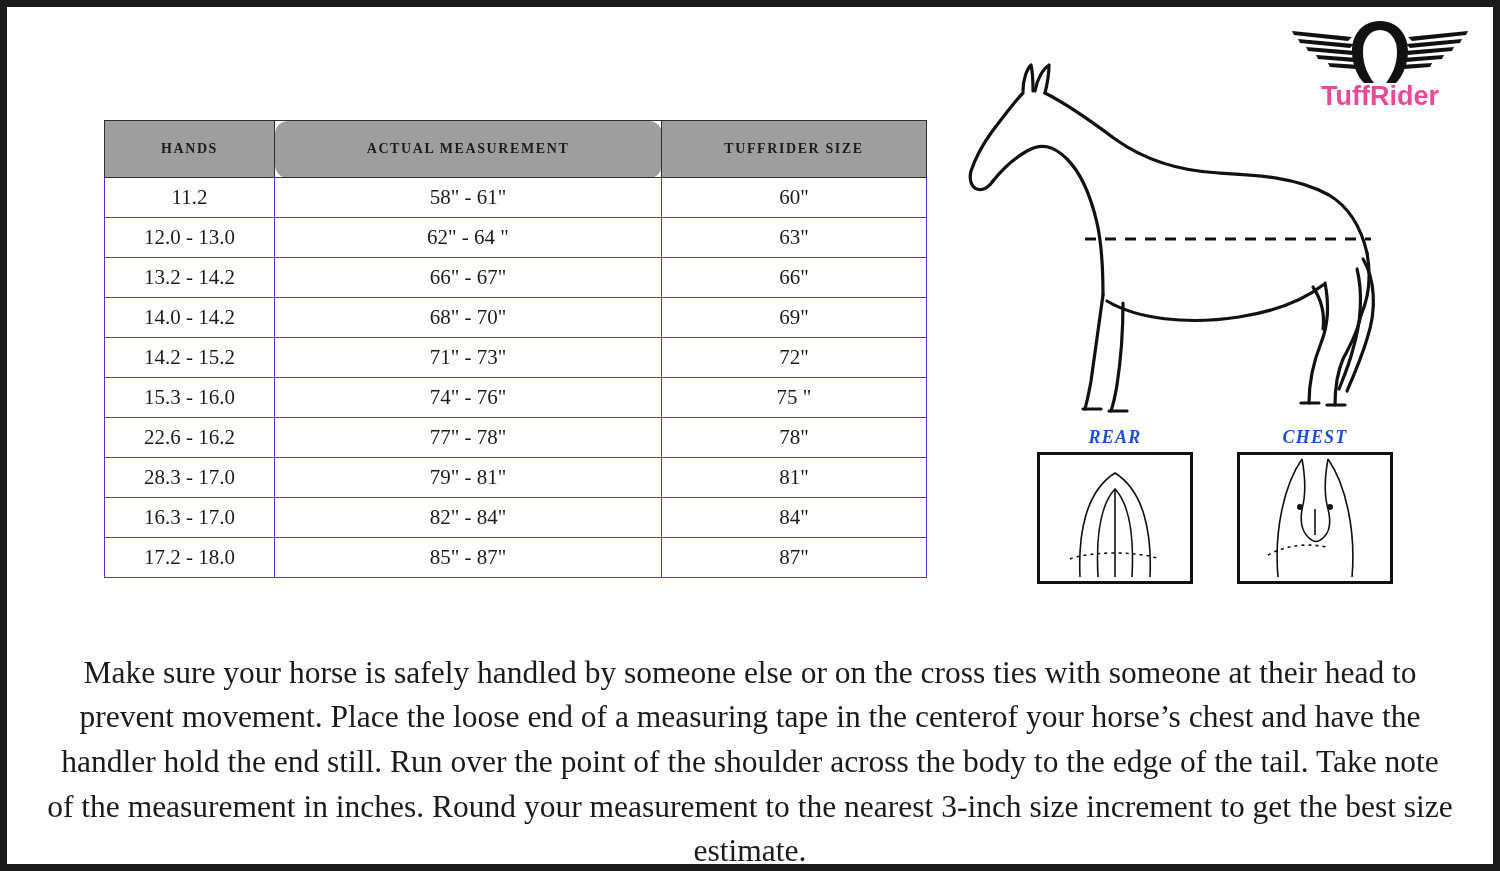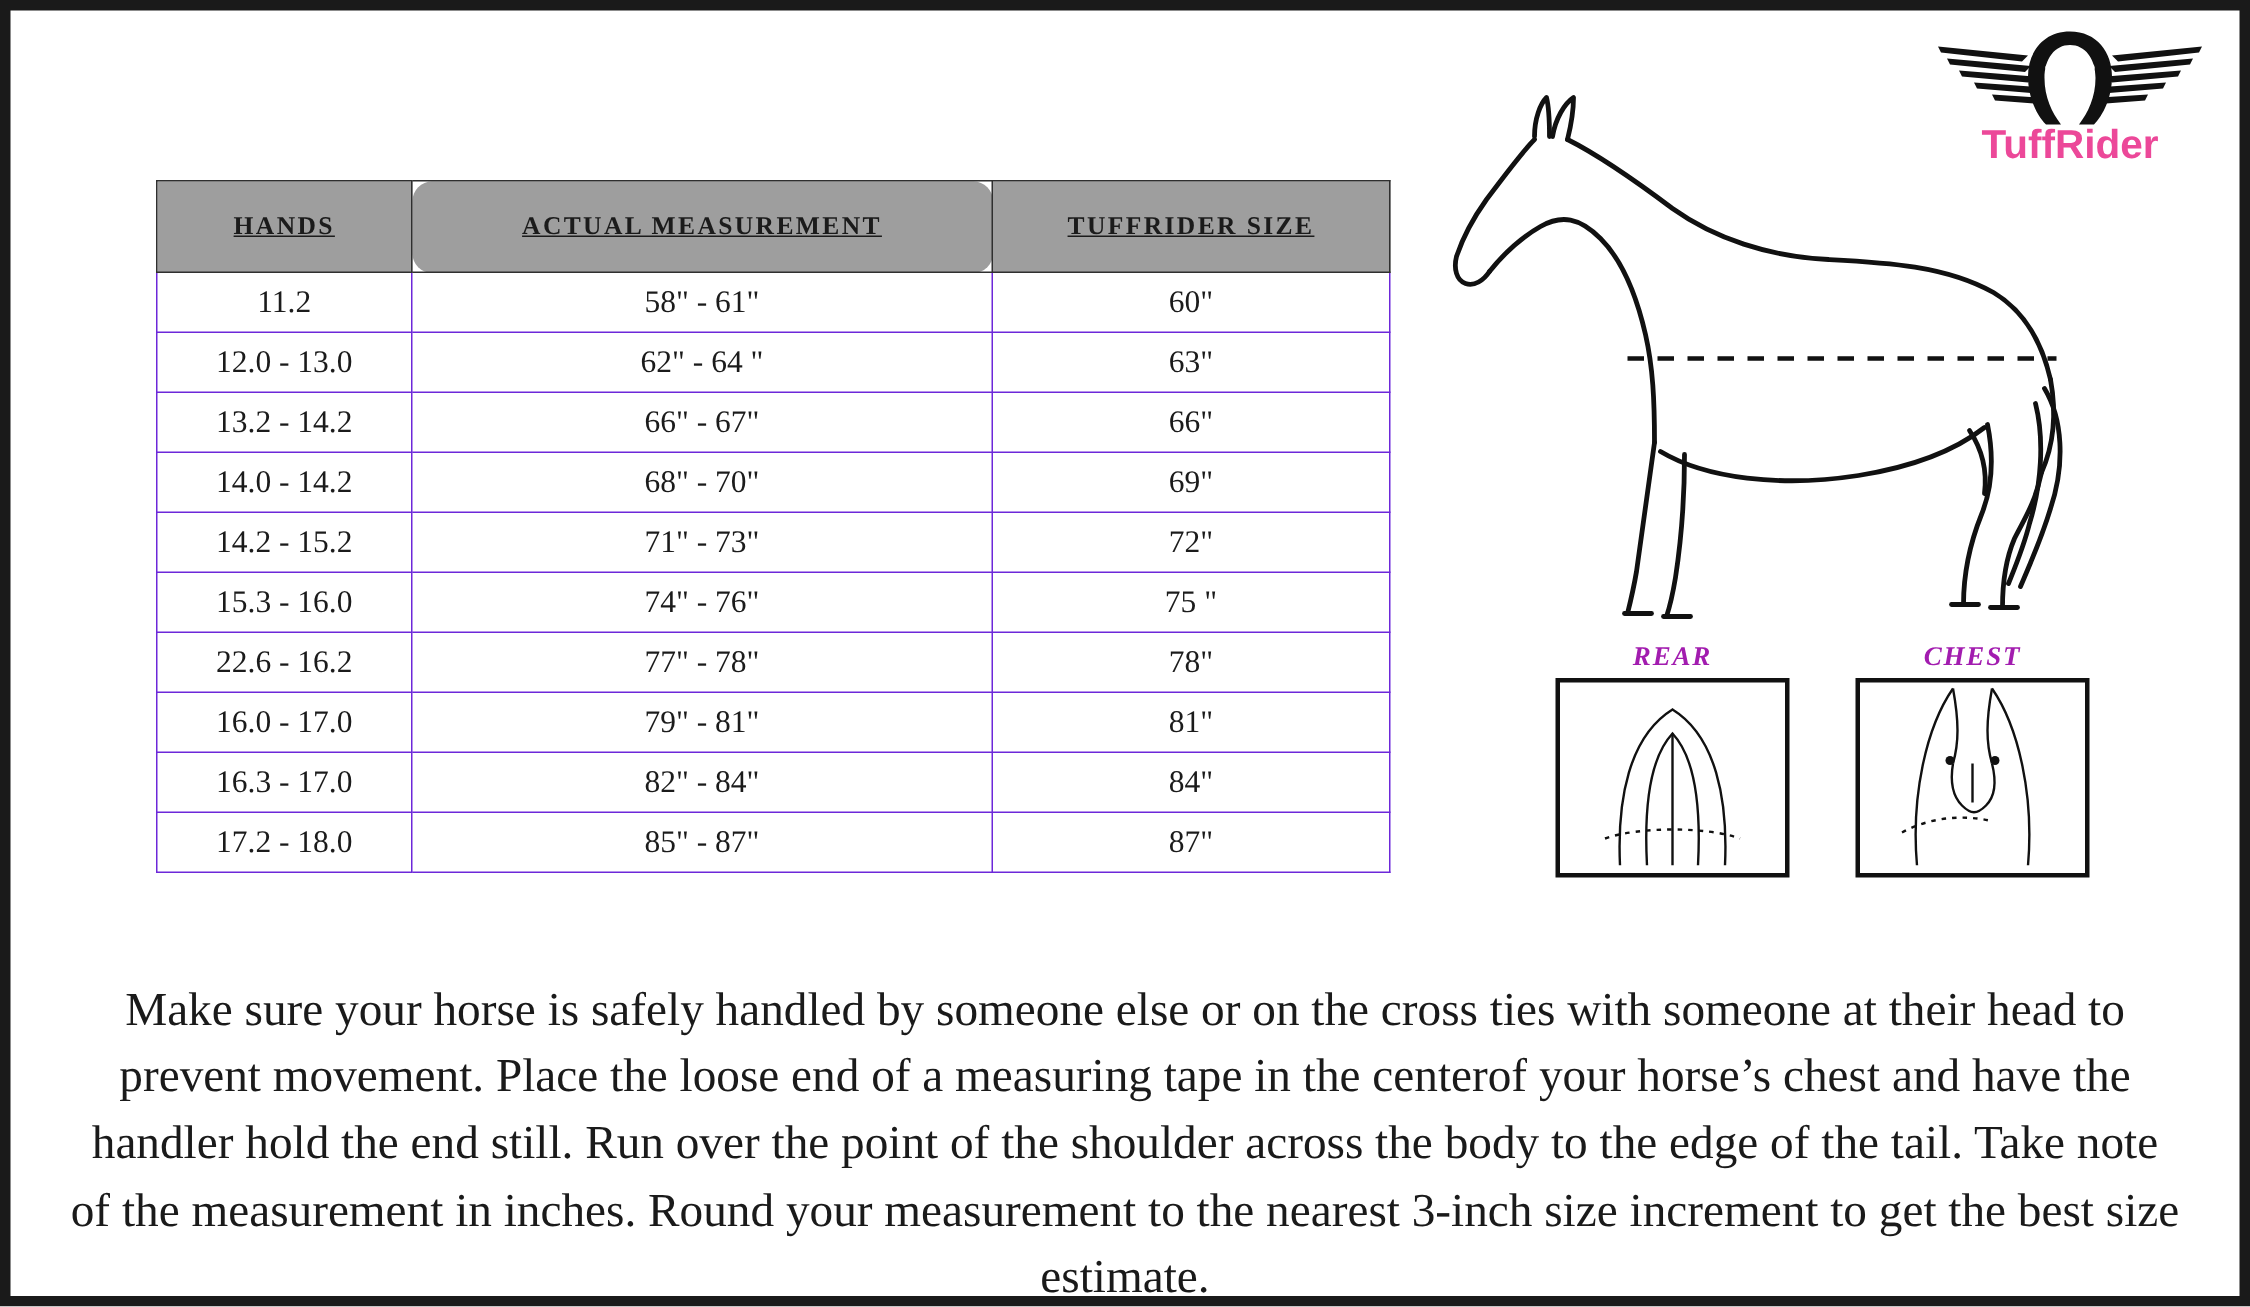--- a/index.html
+++ b/index.html
@@ -53,26 +53,25 @@
     background: #ffffff;
   }
   .size-table th, .size-table td {
     border: 1px solid #6d28d9;
     text-align: center;
     font-family: "Liberation Serif", serif;
     color: #1b1b1b;
   }
   .size-table thead th {
     background: #9e9e9e;
-    font-size: 17px;
+    font-size: 14px;
     font-weight: bold;
     letter-spacing: 1.6px;
     padding: 20px 6px;
     border: 1px solid #2f2f2f;
-    text-decoration: underline;
   }
   .size-table tbody td {
     font-size: 21px;
     padding: 7px 6px;
     font-weight: normal;
   }
   .col-hands { width: 157px; }
   .col-actual { width: 374px; border-radius: 13px; }
   .col-size { width: 252px; }
 
@@ -97,21 +96,21 @@
   .view {
     position: absolute;
     top: 0;
   }
   .view-label {
     font-family: "Liberation Serif", serif;
     font-style: italic;
     font-weight: bold;
     font-size: 18px;
     letter-spacing: 1.2px;
-    color: #a21caf;
+    color: #1d4ed8;
     text-align: center;
     margin-bottom: 4px;
   }
   .view-box {
     border: 3px solid #111111;
     background: #ffffff;
   }
   .view-rear { left: 20px; }
   .view-chest { left: 220px; }
 
@@ -211,21 +210,21 @@
         <td>15.3 - 16.0</td>
         <td>74" - 76"</td>
         <td>75 "</td>
       </tr>
       <tr>
         <td>22.6 - 16.2</td>
         <td>77" - 78"</td>
         <td>78"</td>
       </tr>
       <tr>
-        <td>16.0 - 17.0</td>
+        <td>28.3 - 17.0</td>
         <td>79" - 81"</td>
         <td>81"</td>
       </tr>
       <tr>
         <td>16.3 - 17.0</td>
         <td>82" - 84"</td>
         <td>84"</td>
       </tr>
       <tr>
         <td>17.2 - 18.0</td>

